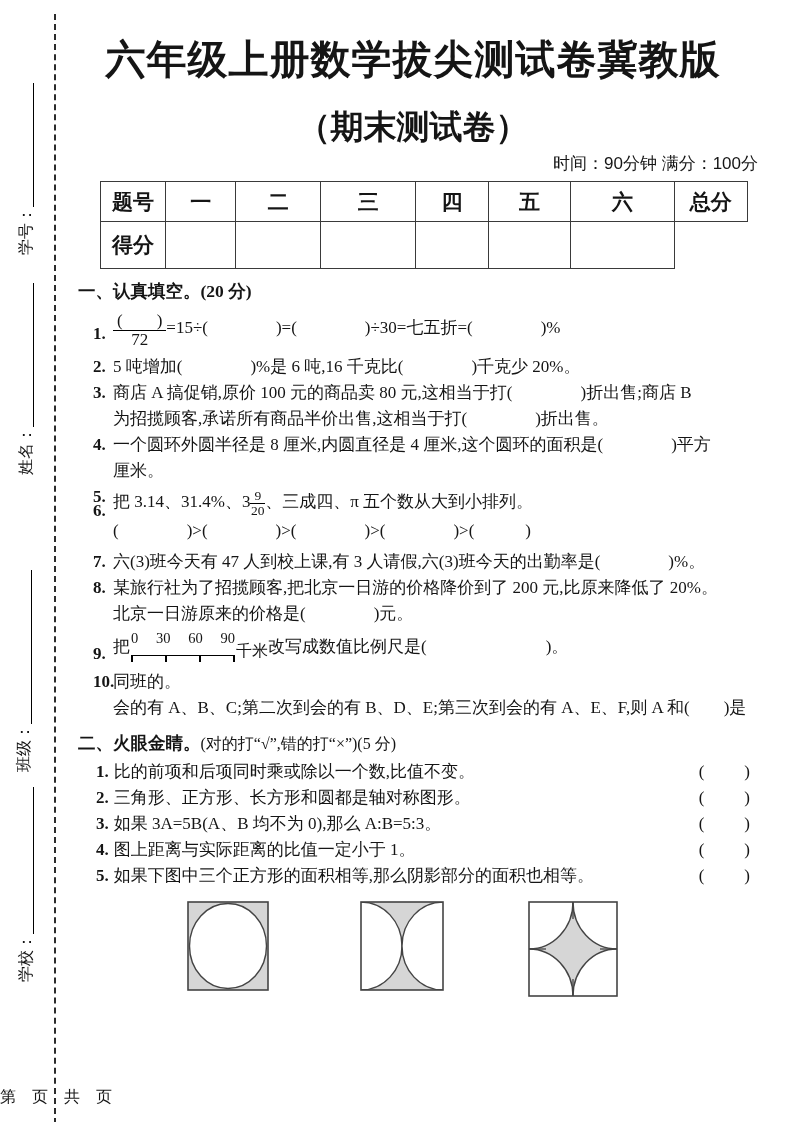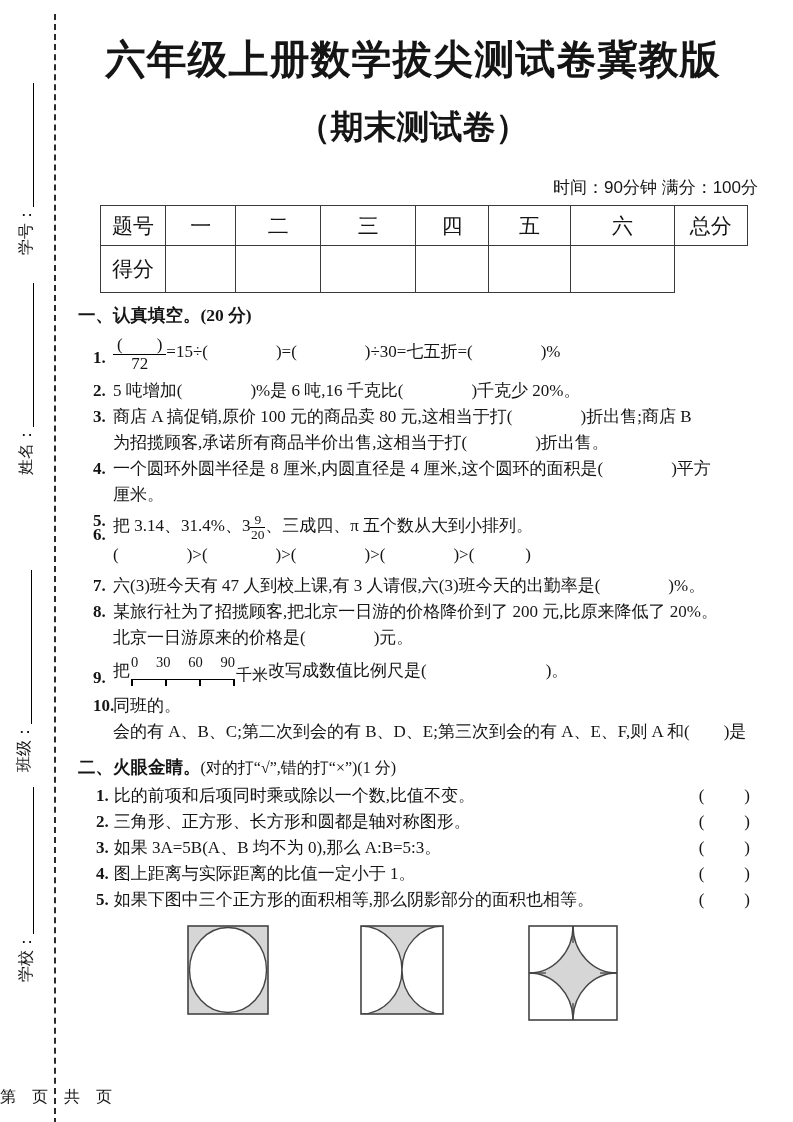--- a/index.html
+++ b/index.html
@@ -14,26 +14,26 @@
   #ml-xuehao{left:16px;top:255px;width:172px;}
   #ml-xingming{left:16px;top:475px;width:192px;}
   #ml-banji{left:14px;top:772px;width:202px;}
   #ml-xuexiao{left:16px;top:982px;width:195px;}
 
   .main{position:absolute;left:60px;top:0;width:706px;}
   .title{margin-top:32px;text-align:center;font-size:40px;font-weight:bold;letter-spacing:1px;
          font-family:Liberation Mono, monospace;}
   .subtitle{margin-top:18px;text-align:center;font-size:33px;font-weight:bold;
             font-family:"Liberation Sans","DejaVu Sans",sans-serif;}
-  .info{margin-top:26px;text-align:right;font-size:17px;padding-right:8px;
+  .info{margin-top:2px;text-align:right;font-size:17px;padding-right:8px;
         font-family:"Liberation Sans","DejaVu Sans",sans-serif;}
 
   table.score{margin:6px 0 0 40px;border-collapse:collapse;table-layout:fixed;width:648px;
               text-align:center;font-size:21px;}
-  table.score th,table.score td{border:1.6px solid #3a3a3a;font-weight:normal;padding:0;}
+  table.score th,table.score td{border:1.6px solid #3a3a3a;font-weight:bold;padding:0;}
   table.score tr.hrow{height:40px;}
   table.score tr.srow{height:47px;text-align:center;}
 
   .s-heading{margin:10px 0 4px 18px;font-size:17.5px;font-weight:bold;}
   .s-heading .note{font-weight:normal;font-size:16px;}
 
   .q{position:relative;padding-left:53px;font-size:17px;line-height:26px;}
   .q .qn{position:absolute;left:33px;top:0;font-weight:bold;}
   .q.tall{padding-top:5px;padding-bottom:5px;}
   .q.tall .qn{top:14px;}
@@ -186,21 +186,21 @@
           </span></span><span class="scale-unit">千米</span><span>改写成数值比例尺是(　　　　　　　)。</span>
     </div>
 
     <div class="q">
       <span class="qn">10.</span>
       <div>同班的。</div>
       <div>会的有 A、B、C;第二次到会的有 B、D、E;第三次到会的有 A、E、F,则 A 和(　　)是</div>
     </div>
 
     <div class="s-heading">
-      <span>二、火眼金睛。</span><span class="note">(对的打“√”,错的打“×”)(1 分)</span>
+      <span>二、火眼金睛。</span><span class="note">(对的打“√”,错的打“×”)(5 分)</span>
     </div>
 
     <div class="tf">
       <span class="qn2">1.</span>
       <span class="t">比的前项和后项同时乘或除以一个数,比值不变。</span>
       <span class="mark">(　　)</span>
     </div>
     <div class="tf">
       <span class="qn2">2.</span>
       <span class="t">三角形、正方形、长方形和圆都是轴对称图形。</span>

